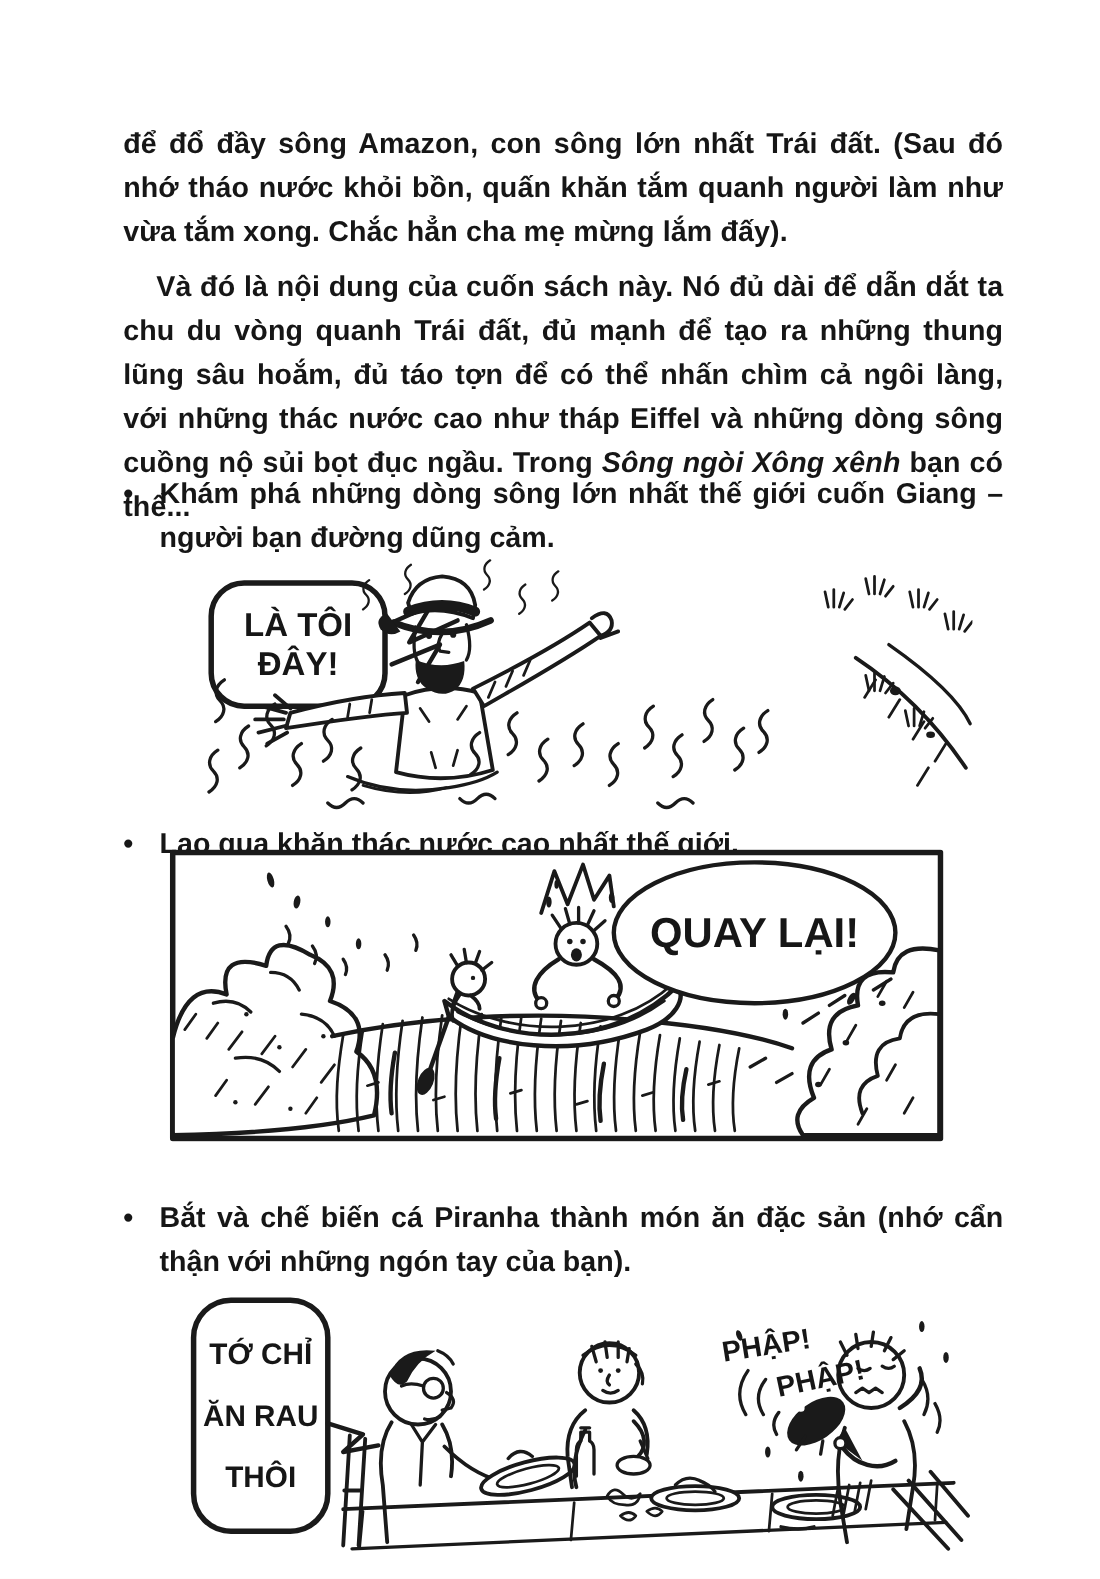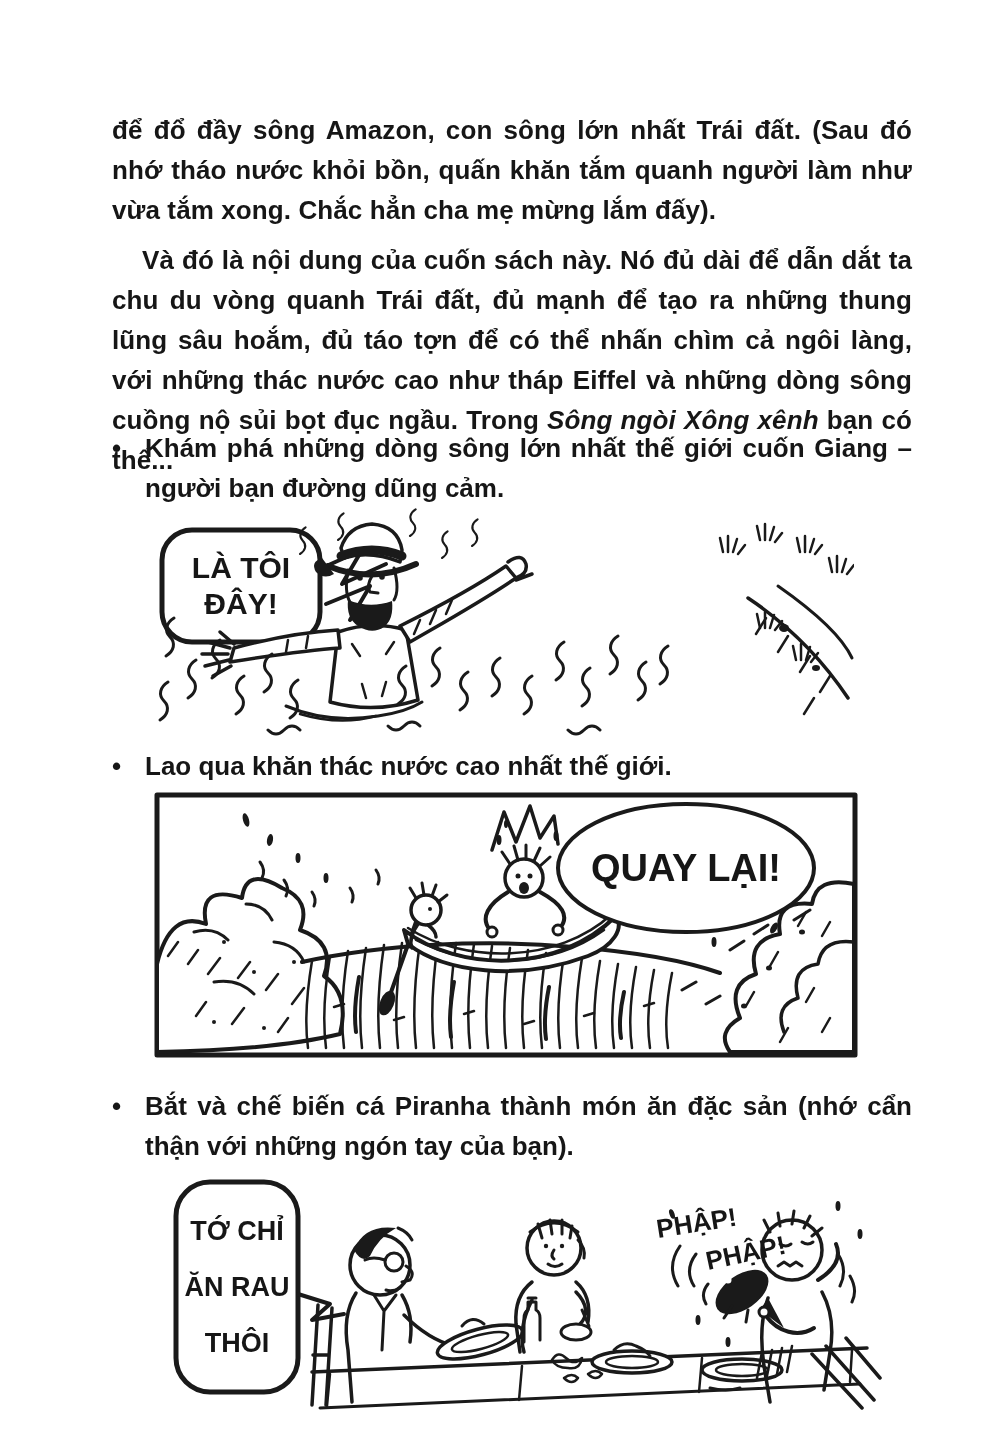--- a/index.html
+++ b/index.html
@@ -39,21 +39,21 @@
 
   <div class="para" style="top:110px;">
     <span>để đổ đầy sông Amazon, con sông lớn nhất Trái đất. (Sau đó nhớ tháo nước khỏi bồn, quấn khăn tắm quanh người làm như vừa tắm xong. Chắc hẳn cha mẹ mừng lắm đấy).</span>
   </div>
 
   <div class="bullet" style="top:428px;">
     <span class="marker">•</span>
     <span class="btext">Khám phá những dòng sông lớn nhất thế giới cuốn Giang – người bạn đường dũng cảm.</span>
   </div>
 
-  <div class="fig" style="left:148px;top:508px;text-align:right;">
+  <div class="fig" style="left:178px;top:508px;text-align:right;">
     <svg width="706" height="232" viewBox="0 0 706 232">
       <defs>
         <path id="sq1" d="M0,0 C8,-5 10,-13 4,-19 C-2,-25 0,-33 8,-38"></path>
         <path id="wv" d="M0,0 q8,8 16,0 q8,-8 16,0"></path>
         <path id="tuft" d="M0,0 l-3,-14 M5,0 l0,-16 M10,0 l4,-13 M15,2 l7,-9"></path>
       </defs>
 
       <g>
         <rect x="14" y="22" width="158" height="112" rx="30" class="paper ink" stroke-width="5"></rect>
         <polyline points="174,60 214,42 194,76 238,56" class="ink" stroke-width="4"></polyline>
@@ -133,21 +133,21 @@
         <ellipse cx="668" cy="160" rx="4" ry="3" class="ink-fill"></ellipse>
       </g>
     </svg>
   </div>
 
   <div class="bullet" style="top:746px;">
     <span class="marker">•</span>
     <span class="btext">Lao qua khăn thác nước cao nhất thế giới.</span>
   </div>
 
-  <div class="fig" style="left:154px;top:792px;">
+  <div class="fig" style="left:154px;top:772px;">
     <svg width="704" height="266" viewBox="0 0 704 266">
       <rect x="3" y="3" width="698" height="260" class="paper ink" stroke-width="5"></rect>
 
       <g>
         <path d="M3,172 Q16,118 52,132 Q44,92 88,106 Q92,74 128,96 Q158,108 146,138 Q182,150 170,184 Q196,202 186,242 Q120,258 3,260 Z" class="paper ink" stroke-width="4"></path>
         <path d="M40,140 q20,-6 34,8 M92,112 q18,0 26,16 M120,150 q22,2 30,20 M60,190 q24,-4 40,12" class="ink" stroke-width="3"></path>
         <path d="M24,150 l-10,14 M44,158 l-10,14 M66,166 l-12,16 M96,170 l-12,16 M124,182 l-12,16 M150,196 l-12,16 M90,216 l-12,16 M52,210 l-10,14 M134,226 l-10,14" class="ink" stroke-width="2.5"></path>
         <circle cx="70" cy="150" r="2" class="ink-fill"></circle>
           <circle cx="100" cy="180" r="2" class="ink-fill"></circle>
         <circle cx="140" cy="170" r="2" class="ink-fill"></circle>

